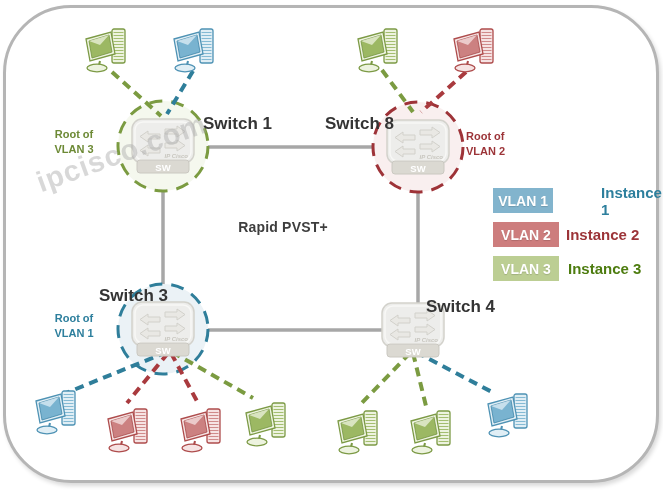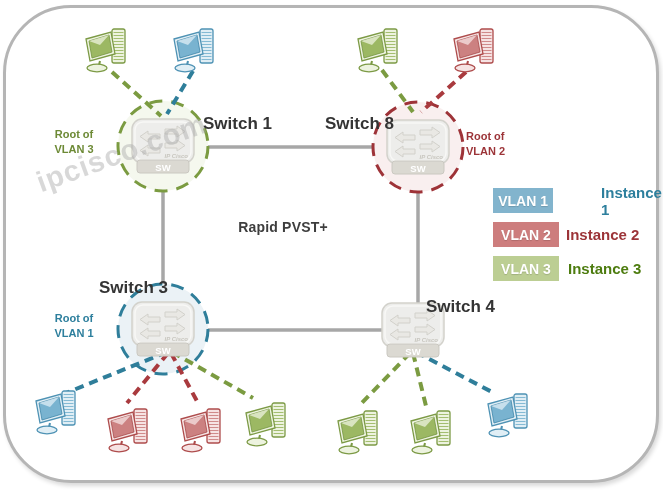--- a/index.html
+++ b/index.html
@@ -298,21 +298,21 @@
         <polygon points="5,12 25,6 16,16" fill="#e0eef5" opacity="0.75"></polygon>
         <line x1="16" y1="32" x2="15" y2="36" stroke="#4e92b4" stroke-width="2"></line>
         <ellipse cx="13" cy="39" rx="10" ry="3.8" fill="#e0eef5" stroke="#4e92b4" stroke-width="1.3"></ellipse>
       </g>
     </svg>
 
   <div class="watermark">ipcisco.com</div>
 
   <div class="lbl" style="left:203px;top:114px;">Switch 1</div>
   <div class="lbl" style="left:325px;top:114px;">Switch 8</div>
-  <div class="lbl" style="left:99px;top:278px;">Switch 3</div>
+  <div class="lbl" style="left:99px;top:286px;">Switch 3</div>
   <div class="lbl" style="left:426px;top:297px;">Switch 4</div>
 
   <div class="rootlbl green" style="left:36px;top:127px;">
     <div>Root of</div>
     <div>VLAN 3</div>
   </div>
   <div class="rootlbl red" style="left:466px;top:129px;">
     <div>Root of</div>
     <div>VLAN 2</div>
   </div>

